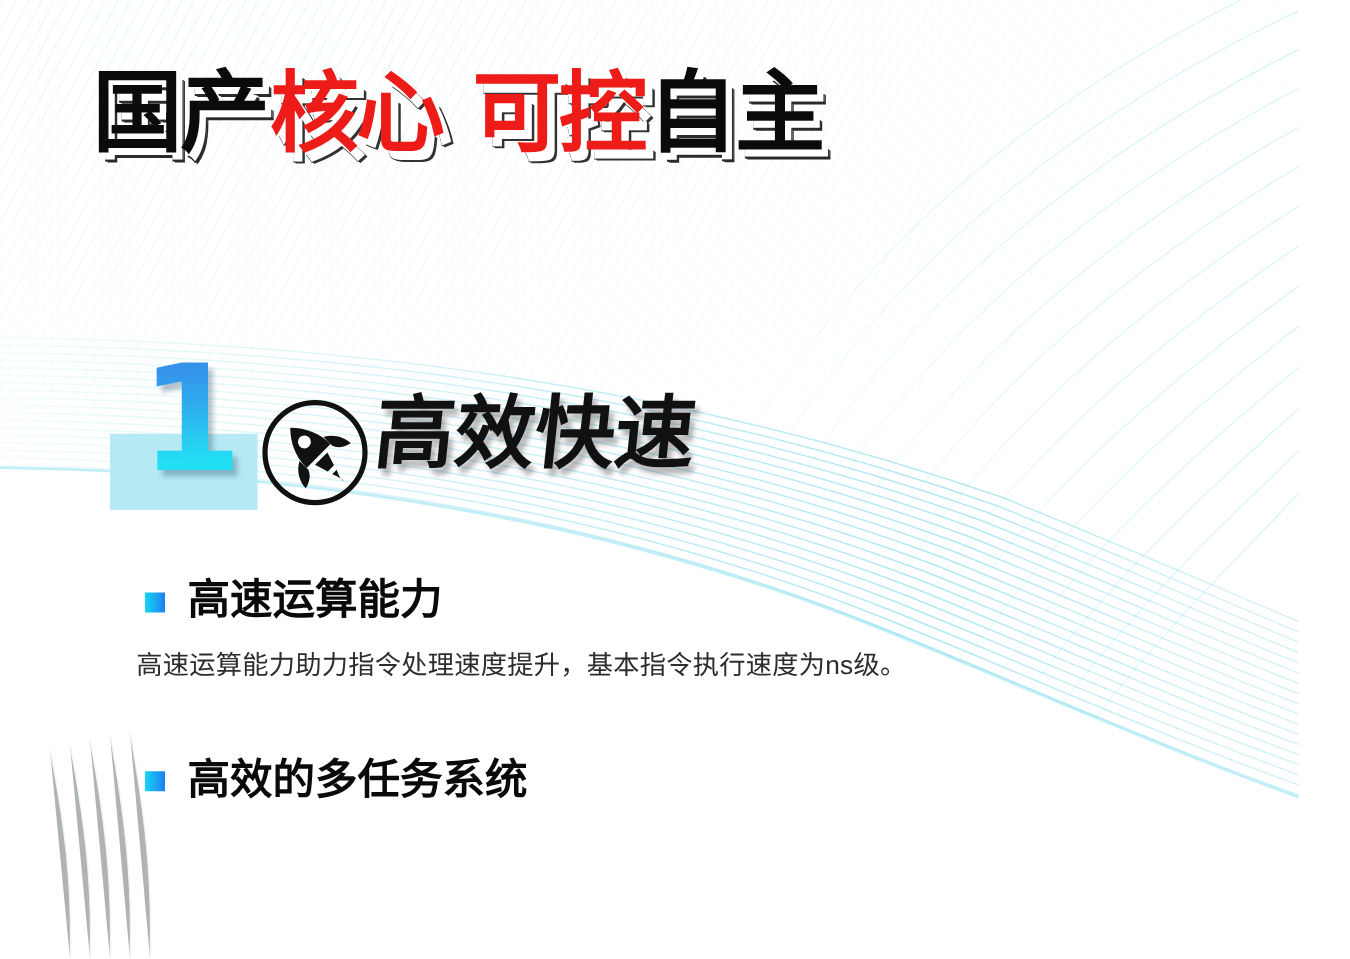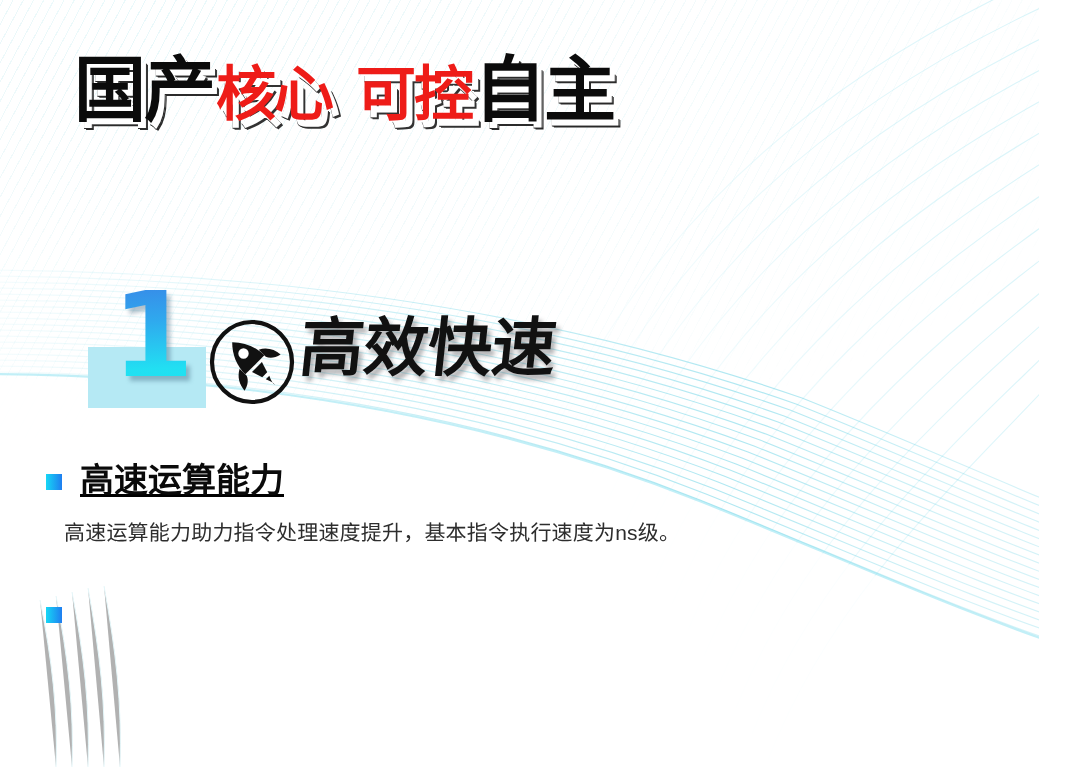--- a/index.html
+++ b/index.html
@@ -75,21 +75,21 @@
     color: #0b0b0b;
     text-shadow:
        5px 6px 0 #ffffff,
        6px 7px 0 #2b2b2b,
        5px 7px 0 #2b2b2b,
        6px 6px 0 #ffffff,
        7px 8px 0 #2b2b2b;
   }
 
   .title-red {
-    font-size: 60px;
+    font-size: 71px;
     color: #ee1c18;
     margin: 0 2px;
     text-shadow:
        6px 7px 0 #ffffff,
        7px 8px 0 #333333,
        6px 8px 0 #333333,
        8px 9px 0 #333333;
   }
 
   .title-gap { width: 20px; display: inline-block; }
@@ -152,22 +152,21 @@
     top: 462px;
     width: 1080px;
     z-index: 5;
   }
 
   .bullet-block { position: relative; margin-bottom: 58px; }
 
   .bullet-headline {
     display: flex;
     align-items: center;
-    padding-left: 46px;
-    text-decoration: underline;
+    padding-left: 116px;
   }
 
   .bullet-square {
     width: 16px;
     height: 16px;
     flex: 0 0 16px;
     background: linear-gradient(90deg, #16d7f5 0%, #1f7ef0 100%);
     margin-right: 18px;
     position: relative;
     top: 1px;
@@ -177,21 +176,21 @@
     font-family: "DejaVu Sans", "Liberation Sans", sans-serif;
     font-size: 34px;
     font-weight: 700;
     color: #0a0a0a;
     line-height: 1.1;
     letter-spacing: 0px;
   }
 
   .bullet-desc {
     margin-top: 19px;
-    padding-left: 64px;
+    padding-left: 109px;
     font-family: "Liberation Sans", "DejaVu Sans", sans-serif;
     font-size: 21px;
     font-weight: 400;
     color: #2d2d2d;
     line-height: 1.4;
     letter-spacing: 0.2px;
   }
 </style>
 </head>
 <body>
@@ -315,18 +314,19 @@
       <div class="bullet-headline">
         <span class="bullet-square"></span>
         <span class="bullet-title">高速运算能力</span>
       </div>
       <div class="bullet-desc">高速运算能力助力指令处理速度提升，基本指令执行速度为ns级。</div>
     </div>
 
     <div class="bullet-block">
       <div class="bullet-headline">
         <span class="bullet-square"></span>
+        <span class="bullet-title">高效的多任务系统</span>
       </div>
     </div>
 
   </div>
 
 </div>
 
 </body></html>

